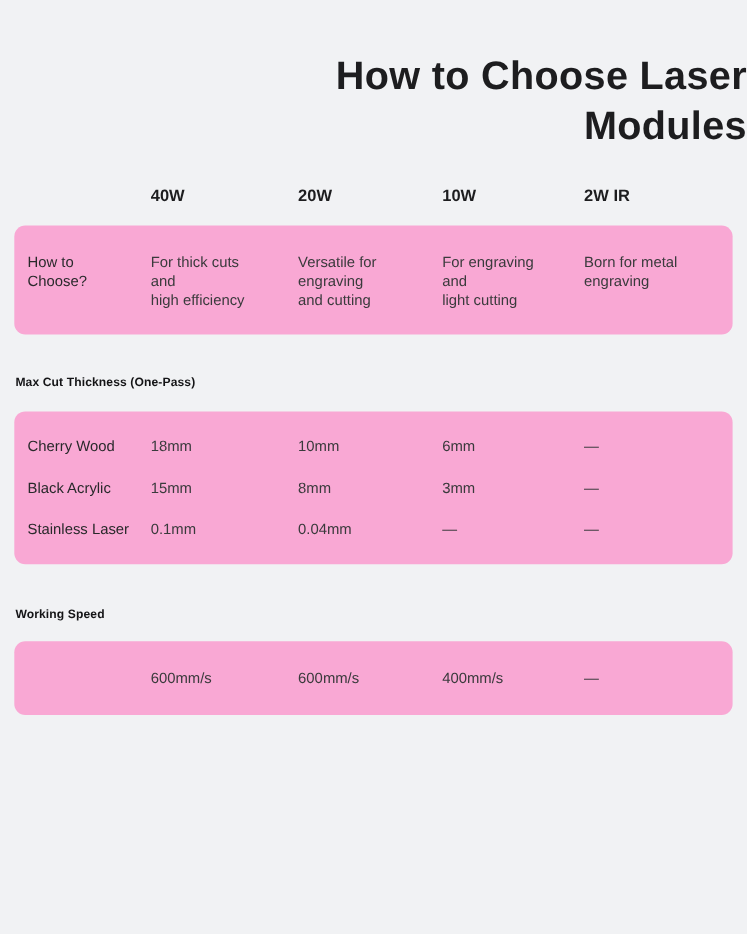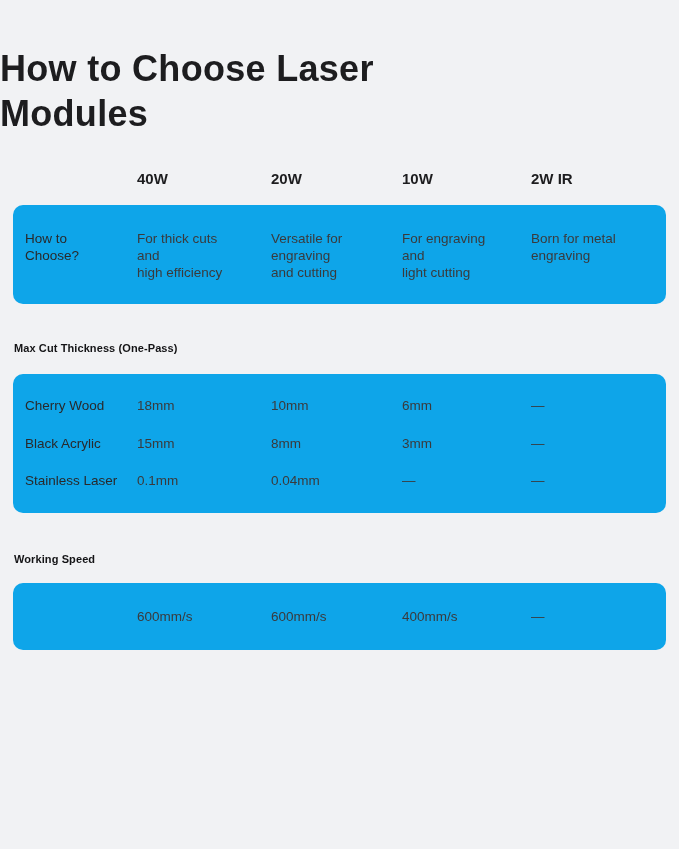--- a/index.html
+++ b/index.html
@@ -10,42 +10,42 @@
   .page {
     position: relative;
     width: 679px;
     height: 849px;
     background: #f1f2f4;
     overflow: hidden;
   }
   .title {
     margin: 0;
     padding-top: 46px;
-    text-align: left;
+    text-align: right;
     font-size: 36px;
     line-height: 45px;
     font-weight: 700;
     letter-spacing: 0.3px;
     color: #1d1d1f;
     white-space: pre-line;
   }
   .grid-row {
     display: grid;
     grid-template-columns: 124px 134px 131px 129px auto;
     align-items: center;
   }
   .col-headers {
     margin: 34px 13px 0;
     font-size: 15px;
     font-weight: 700;
     color: #1d1d1f;
   }
   .card {
     margin: 0 13px;
-    background: #0ea5e9;
+    background: #f9a8d4;
     border-radius: 10px;
     box-sizing: border-box;
   }
   .cell {
     font-size: 13.5px;
     line-height: 17px;
     color: #3a3a3c;
     white-space: pre-line;
   }
   .label-cell {

